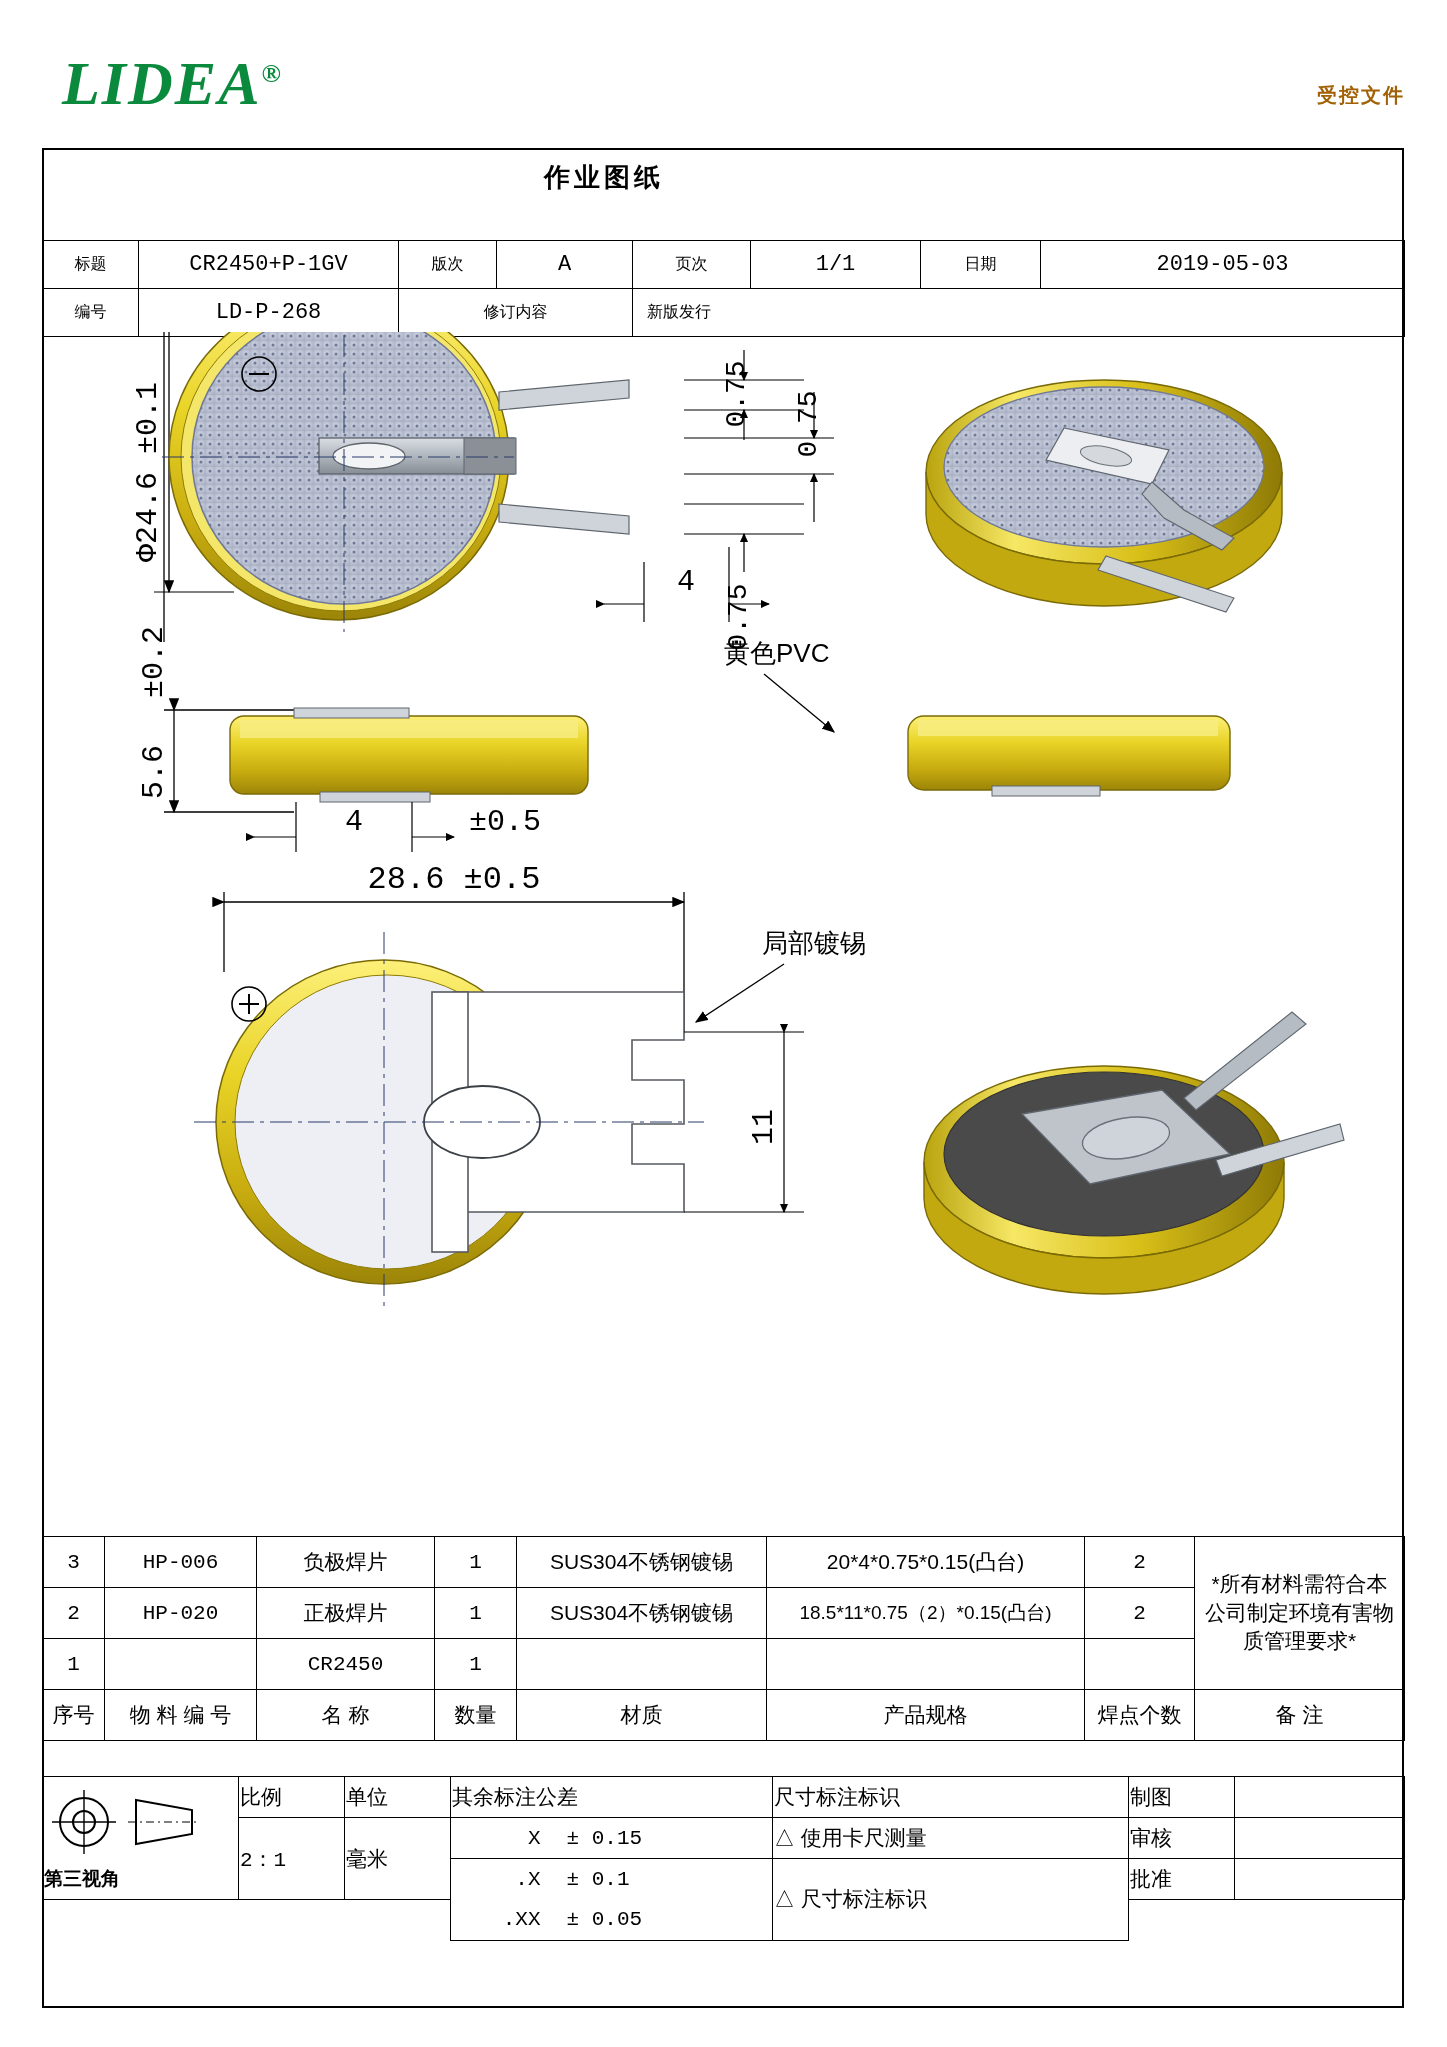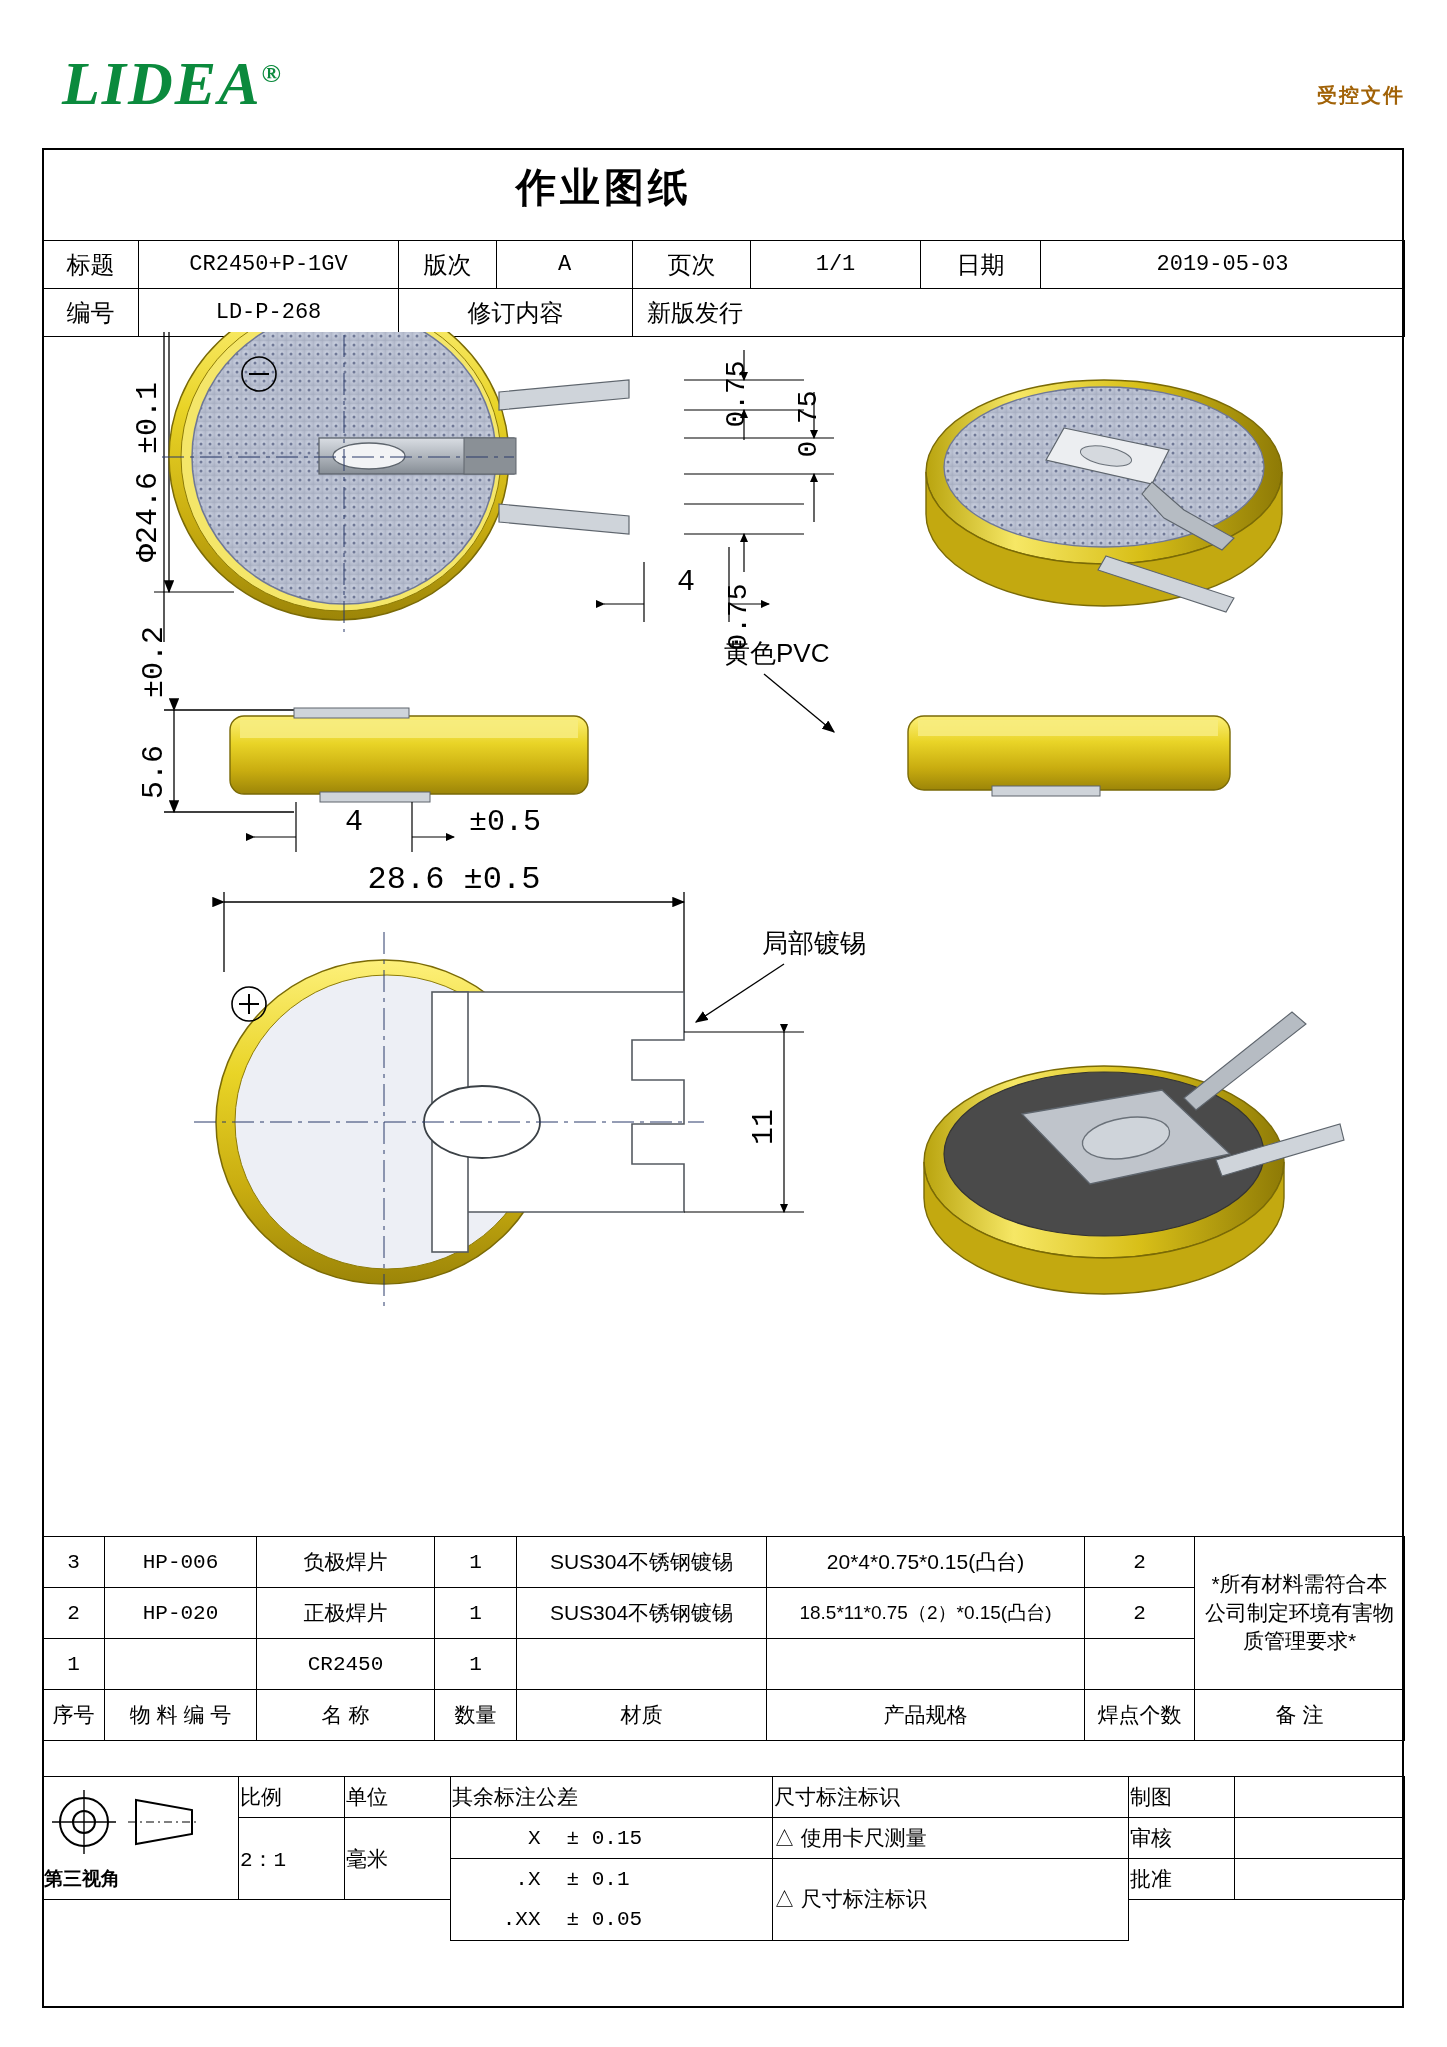--- a/index.html
+++ b/index.html
@@ -28,33 +28,33 @@
   }
 
   
   .frame{
     position:absolute;left:42px;top:148px;width:1362px;height:1860px;
     border:2px solid #000;box-sizing:border-box;
   }
 
   .doctitle{
     position:absolute;left:42px;top:160px;width:1124px;
-    text-align:center;font-size:40px;font-weight:bold;letter-spacing:4px;
+    text-align:center;font-size:26px;font-weight:bold;letter-spacing:4px;
   }
 
   
   .infotbl{
     position:absolute;left:42px;top:240px;width:1362px;
     border-collapse:collapse;table-layout:fixed;
   }
   .infotbl td{
     border:1px solid #000;height:45px;text-align:center;
     font-size:22px;font-family:"Liberation Mono", monospace;
   }
-  .infotbl td.cn{font-family:"Liberation Sans", sans-serif;font-size:24px;}
+  .infotbl td.cn{font-family:"Liberation Sans", sans-serif;font-size:16px;}
 
   
   .draw{position:absolute;left:44px;top:332px;width:1358px;height:1204px;}
   svg{display:block;}
 
   
   .bom{
     position:absolute;left:42px;top:1536px;width:1362px;
     border-collapse:collapse;table-layout:fixed;
   }

